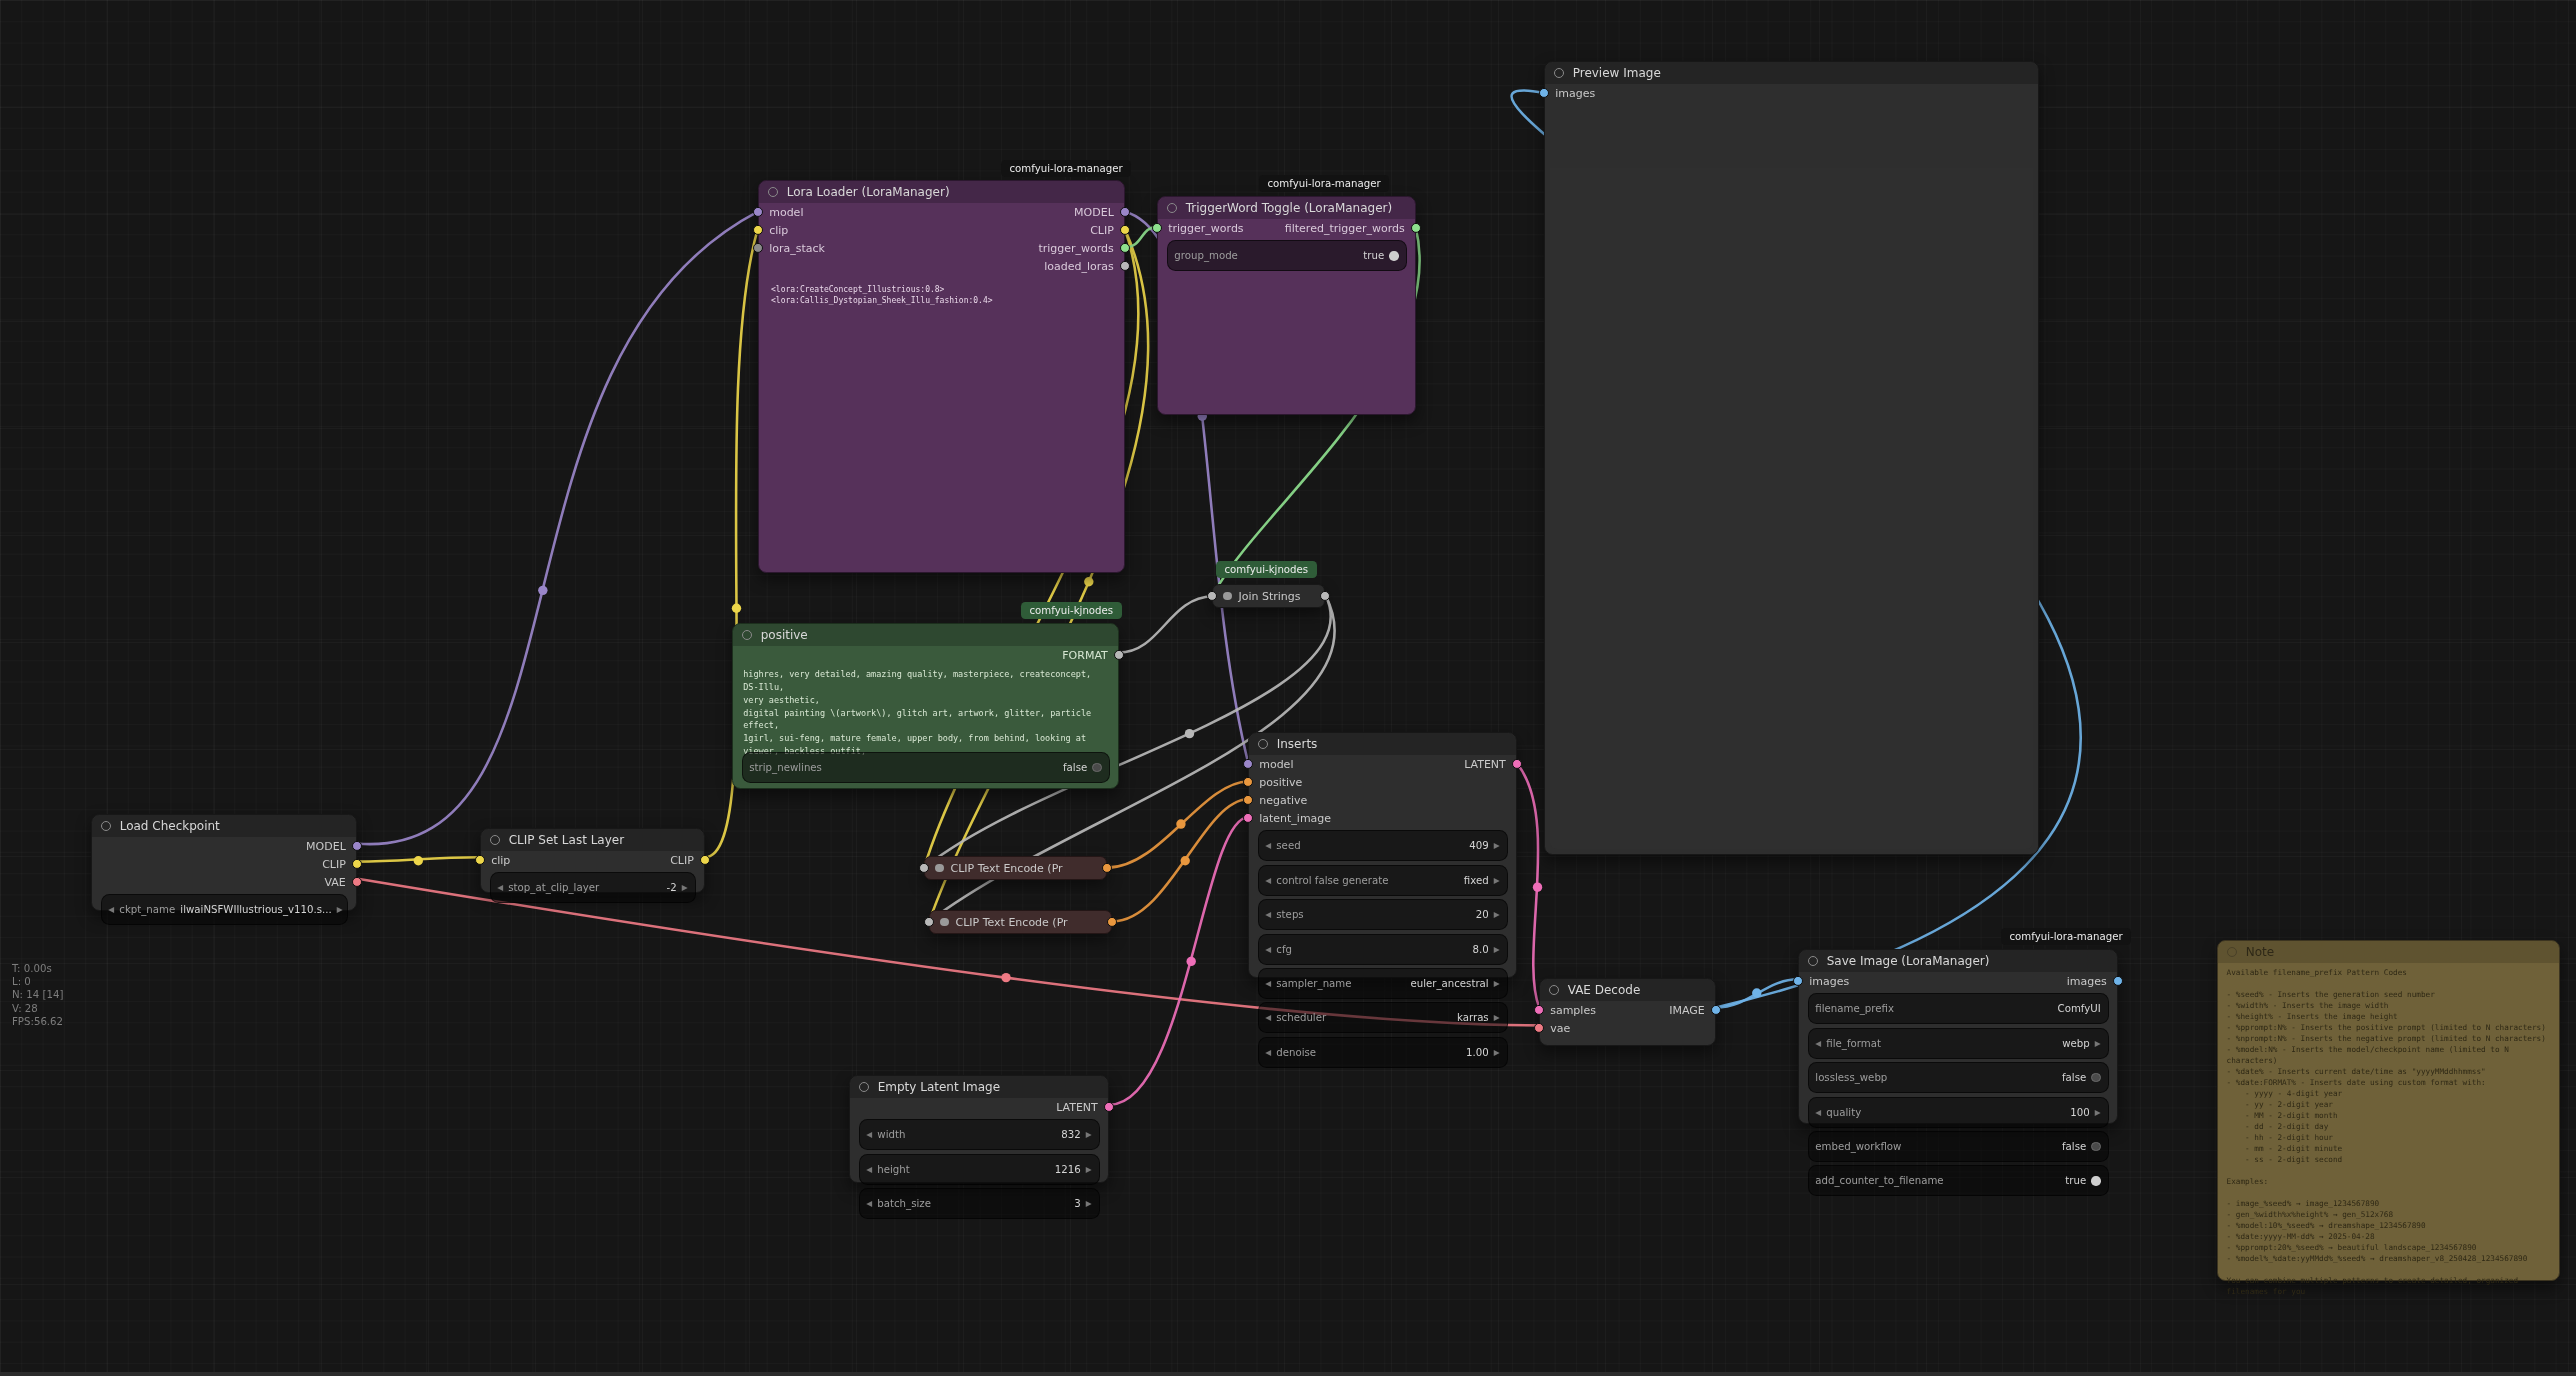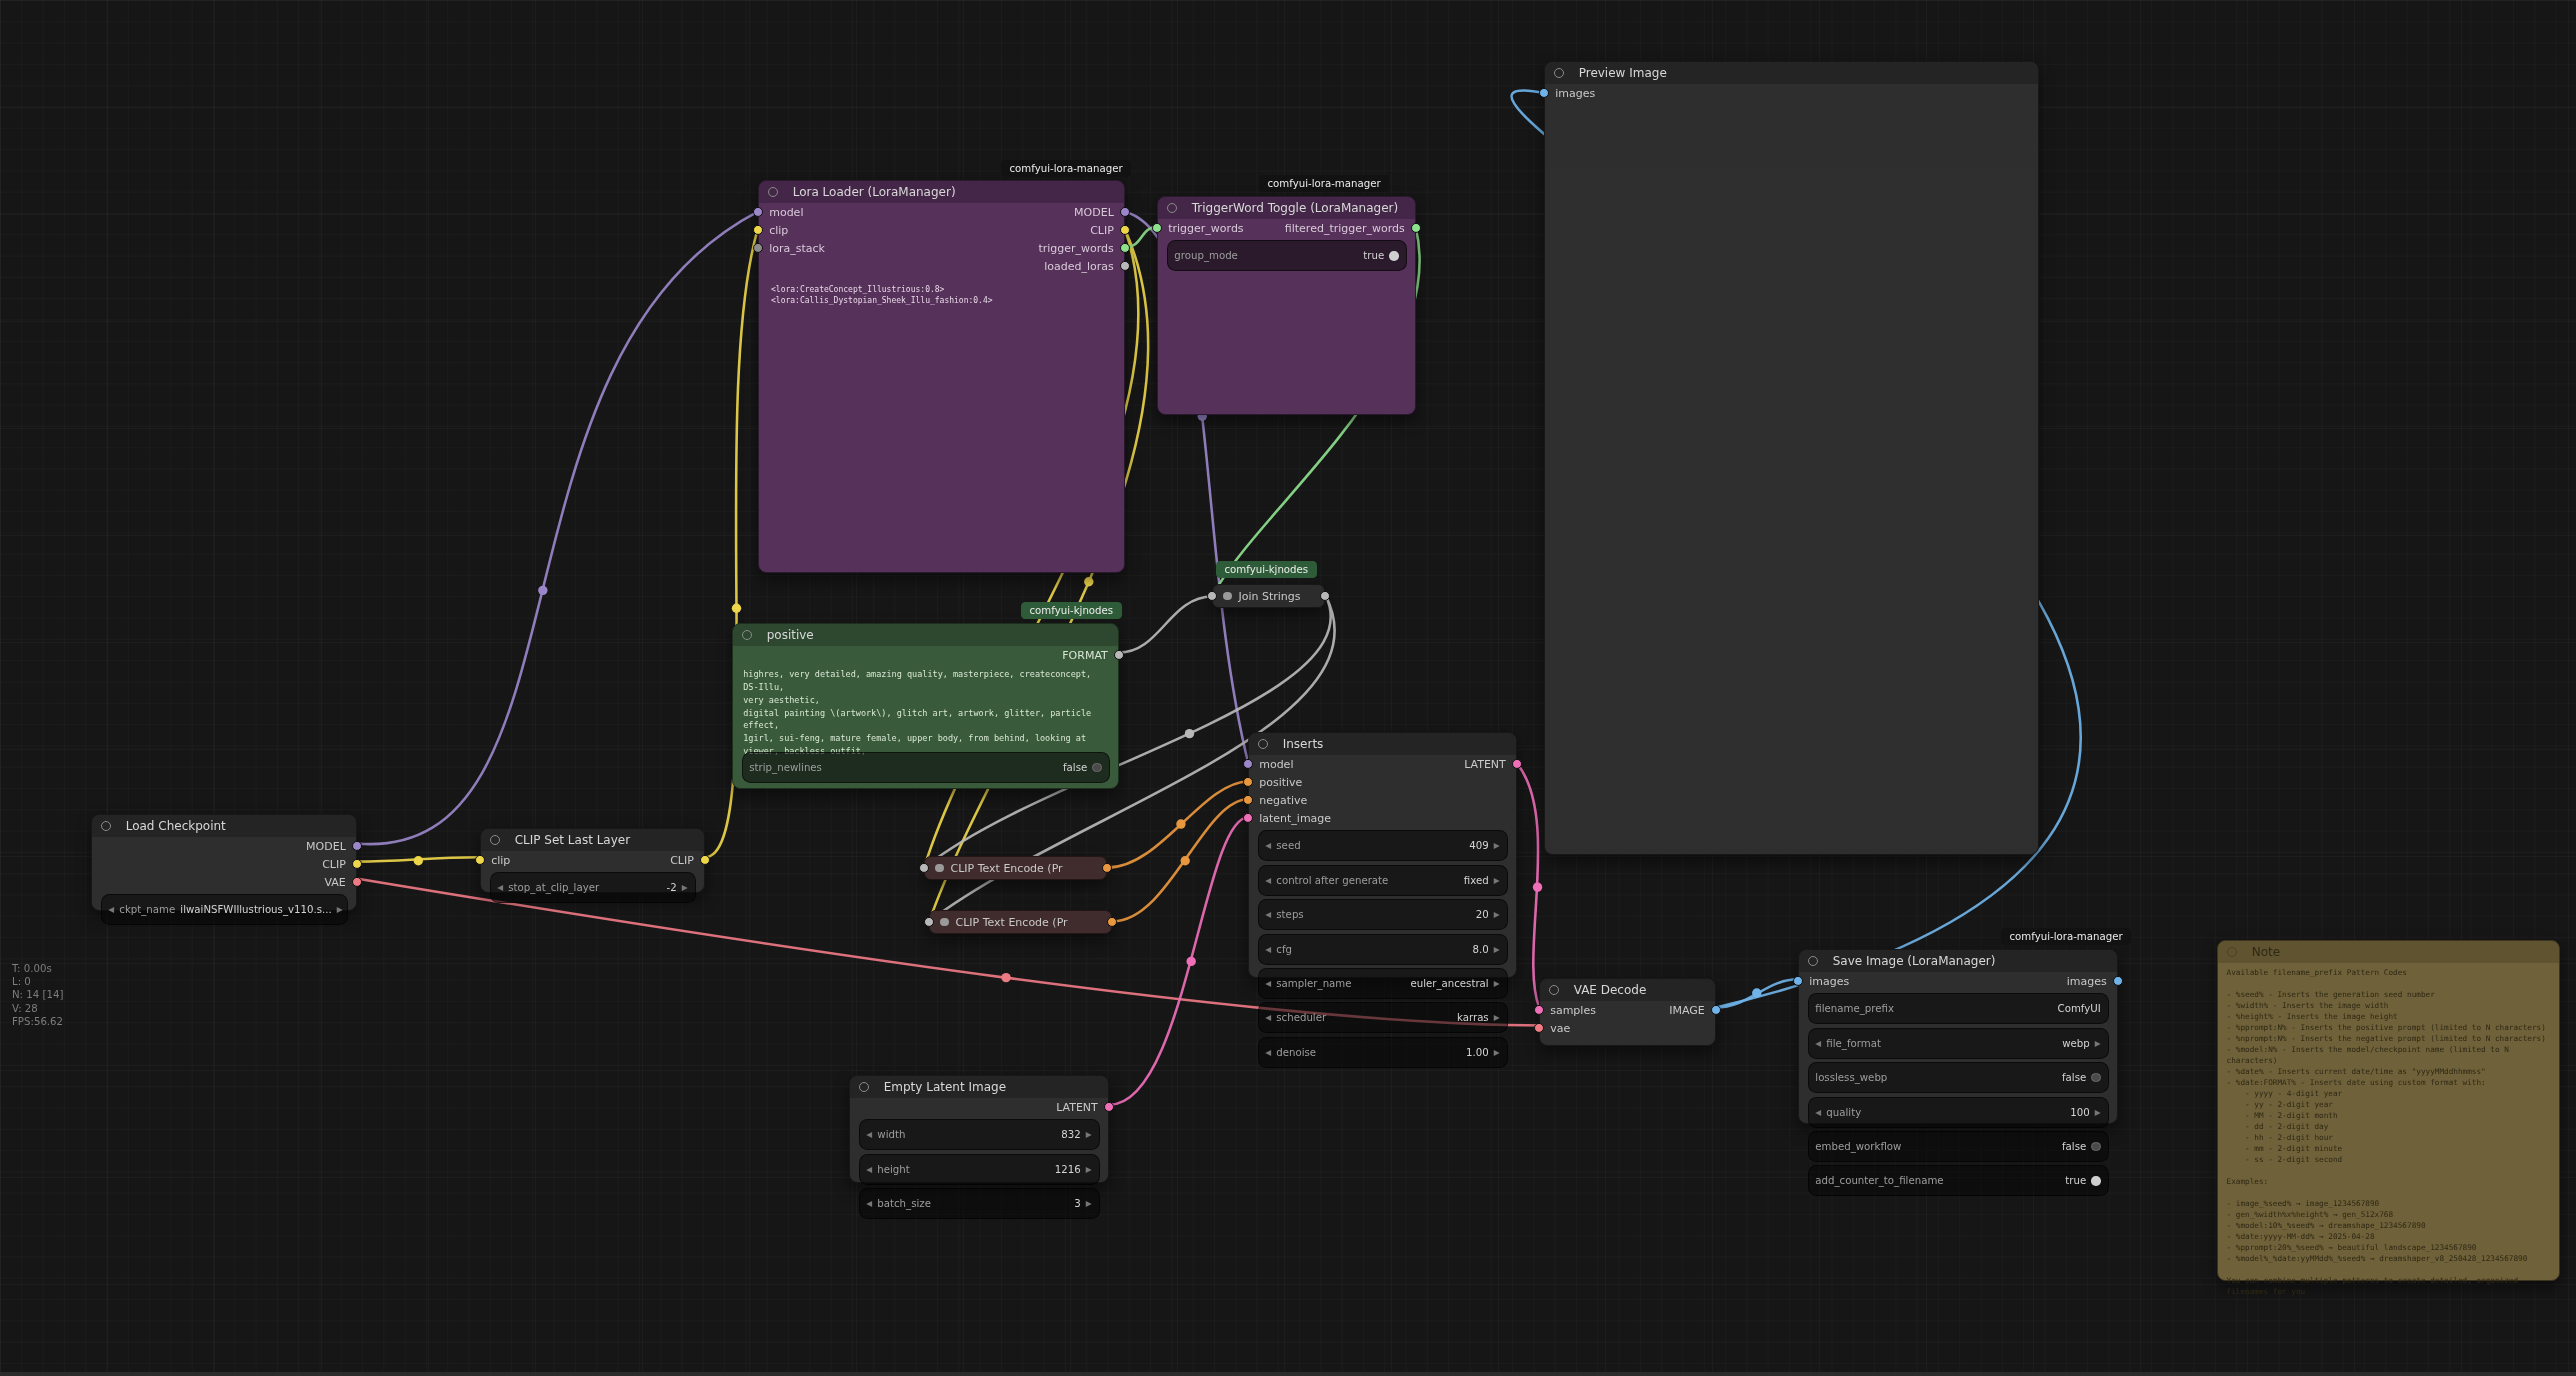--- a/index.html
+++ b/index.html
@@ -16,21 +16,21 @@
   }
   #wires{position:absolute;left:0;top:0;z-index:1;pointer-events:none;}
   #wires path{fill:none;stroke-width:3;stroke-linecap:round;opacity:.92;}
 
   .node{
     position:absolute;z-index:2;box-sizing:border-box;
     background:#2e2e2e;border:0.9px solid #171717;border-radius:8.5px;
     box-shadow:0 6.8px 15.4px rgba(0,0,0,.45);color:#c9c9c9;
   }
   .ntitle{
-    height:22px;display:flex;align-items:center;gap:15px;padding:0 8.5px;
+    height:22px;display:flex;align-items:center;gap:9px;padding:0 8.5px;
     font-size:12px;color:#d8d8d8;background:rgba(0,0,0,.20);
     border-radius:7.7px 7.7px 0 0;white-space:nowrap;overflow:hidden;
   }
   .tdot{width:10.2px;height:10.2px;border:1.7px solid #8a8a8a;border-radius:50%;box-sizing:border-box;flex:none;background:transparent;}
   .cdot{width:8.5px;height:8.5px;border-radius:50%;background:#9a9a9a;flex:none;}
 
   .row{position:relative;height:18px;display:flex;align-items:center;padding:0 10.2px;font-size:11px;white-space:nowrap;}
   .in-label{margin-right:auto;}
   .out-label{margin-left:auto;}
   .pin{position:absolute;width:10.2px;height:10.2px;border-radius:50%;background:var(--c,#888);border:0.9px solid #0e0e0e;top:50%;transform:translateY(-50%);box-sizing:border-box;}
@@ -279,21 +279,21 @@
       <span class="pin in" style="--c:#ee6eb8"></span>
     </div>
   <div class="widget">
       <span class="arrow">◀</span>
       <span>seed</span>
       <span class="wvalue">409</span>
       <span class="arrow">▶</span>
     </div>
   <div class="widget">
       <span class="arrow">◀</span>
-      <span>control after generate</span>
+      <span>control false generate</span>
       <span class="wvalue">fixed</span>
       <span class="arrow">▶</span>
     </div>
   <div class="widget">
       <span class="arrow">◀</span>
       <span>steps</span>
       <span class="wvalue">20</span>
       <span class="arrow">▶</span>
     </div>
   <div class="widget">

